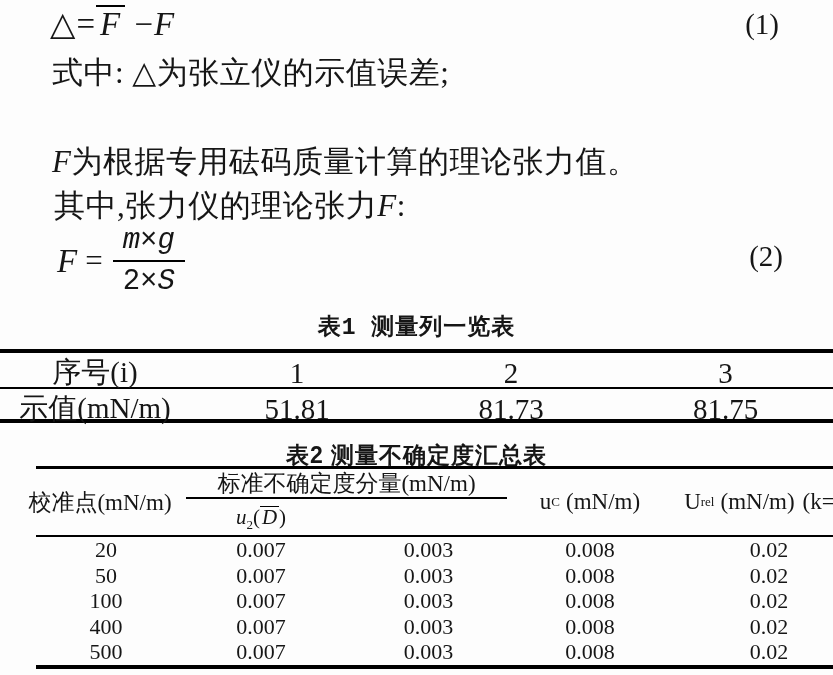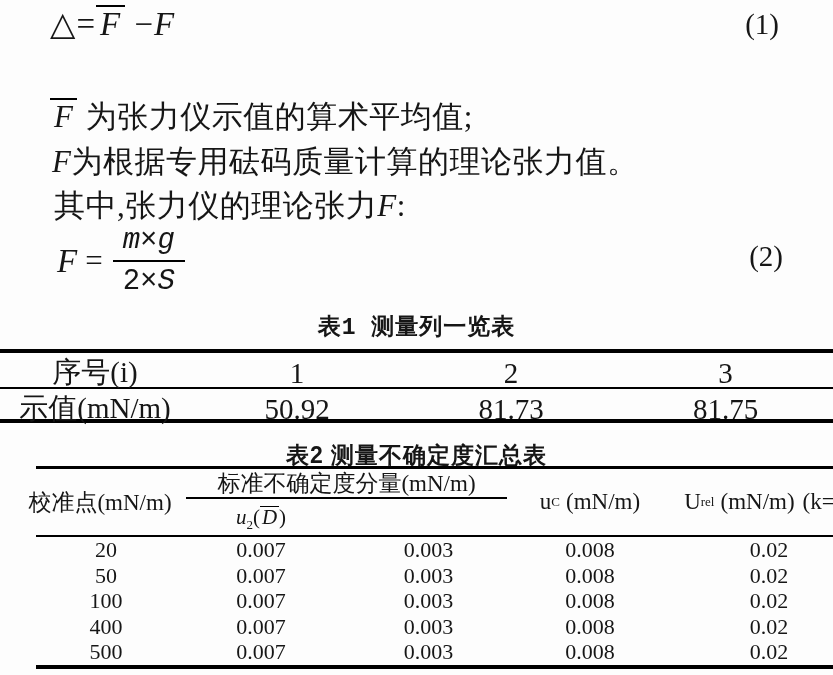--- a/index.html
+++ b/index.html
@@ -67,22 +67,22 @@
   .t2row { display: grid; grid-template-columns: 140px 170px 165px 158px 200px; height: 25.6px; align-items: center; text-align: center; white-space: nowrap; }
 </style>
 </head>
 <body>
 
 <div class="page">
 
   <div class="eq" style="left:50px; top:4px;"><span class="up">△</span><span class="up">=</span><span class="ol it">F</span> <span class="up">−</span><span class="it">F</span></div>
   <div class="eq-num" style="top:8px;">(1)</div>
 
+  <div class="pline" style="left:52px; top:53px;">式中: △为张立仪的示值误差;</div>
 
-  <div class="pline" style="left:50px; top:97px;"><span class="ol it">F</span><span> 为张力仪示值的算术平均值;</span></div>
 
   <div class="pline" style="left:52px; top:142px;"><span class="it">F</span><span>为根据专用砝码质量计算的理论张力值。</span></div>
 
   <div class="pline" style="left:54px; top:186px;"><span>其中,张力仪的理论张力</span><span class="it">F</span><span>:</span></div>
 
   <div class="eq2-wrap">
     <span class="eq2-lhs">F</span>
     <span class="eq2-eqsign">=</span>
     <span class="frac">
       <span class="num"><span>m</span><span class="up">×</span><span>g</span></span>
@@ -94,21 +94,21 @@
   <div class="tbl-title" style="top:311px;font-family:Liberation Mono, monospace;">表1 测量列一览表</div>
   <div class="table1">
     <div class="t1row head">
       <div class="t1cell">序号(i)</div>
       <div class="t1cell">1</div>
       <div class="t1cell">2</div>
       <div class="t1cell">3</div>
     </div>
     <div class="t1row data">
       <div class="t1cell">示值(mN/m)</div>
-      <div class="t1cell">50.92</div>
+      <div class="t1cell">51.81</div>
       <div class="t1cell">81.73</div>
       <div class="t1cell">81.75</div>
     </div>
   </div>
 
   <div class="tbl-title" style="top:440px;">表2 测量不确定度汇总表</div>
   <div class="table2">
     <div class="t2head">
       <div class="t2vc t2c1">校准点(mN/m)</div>
       <div class="t2group">

